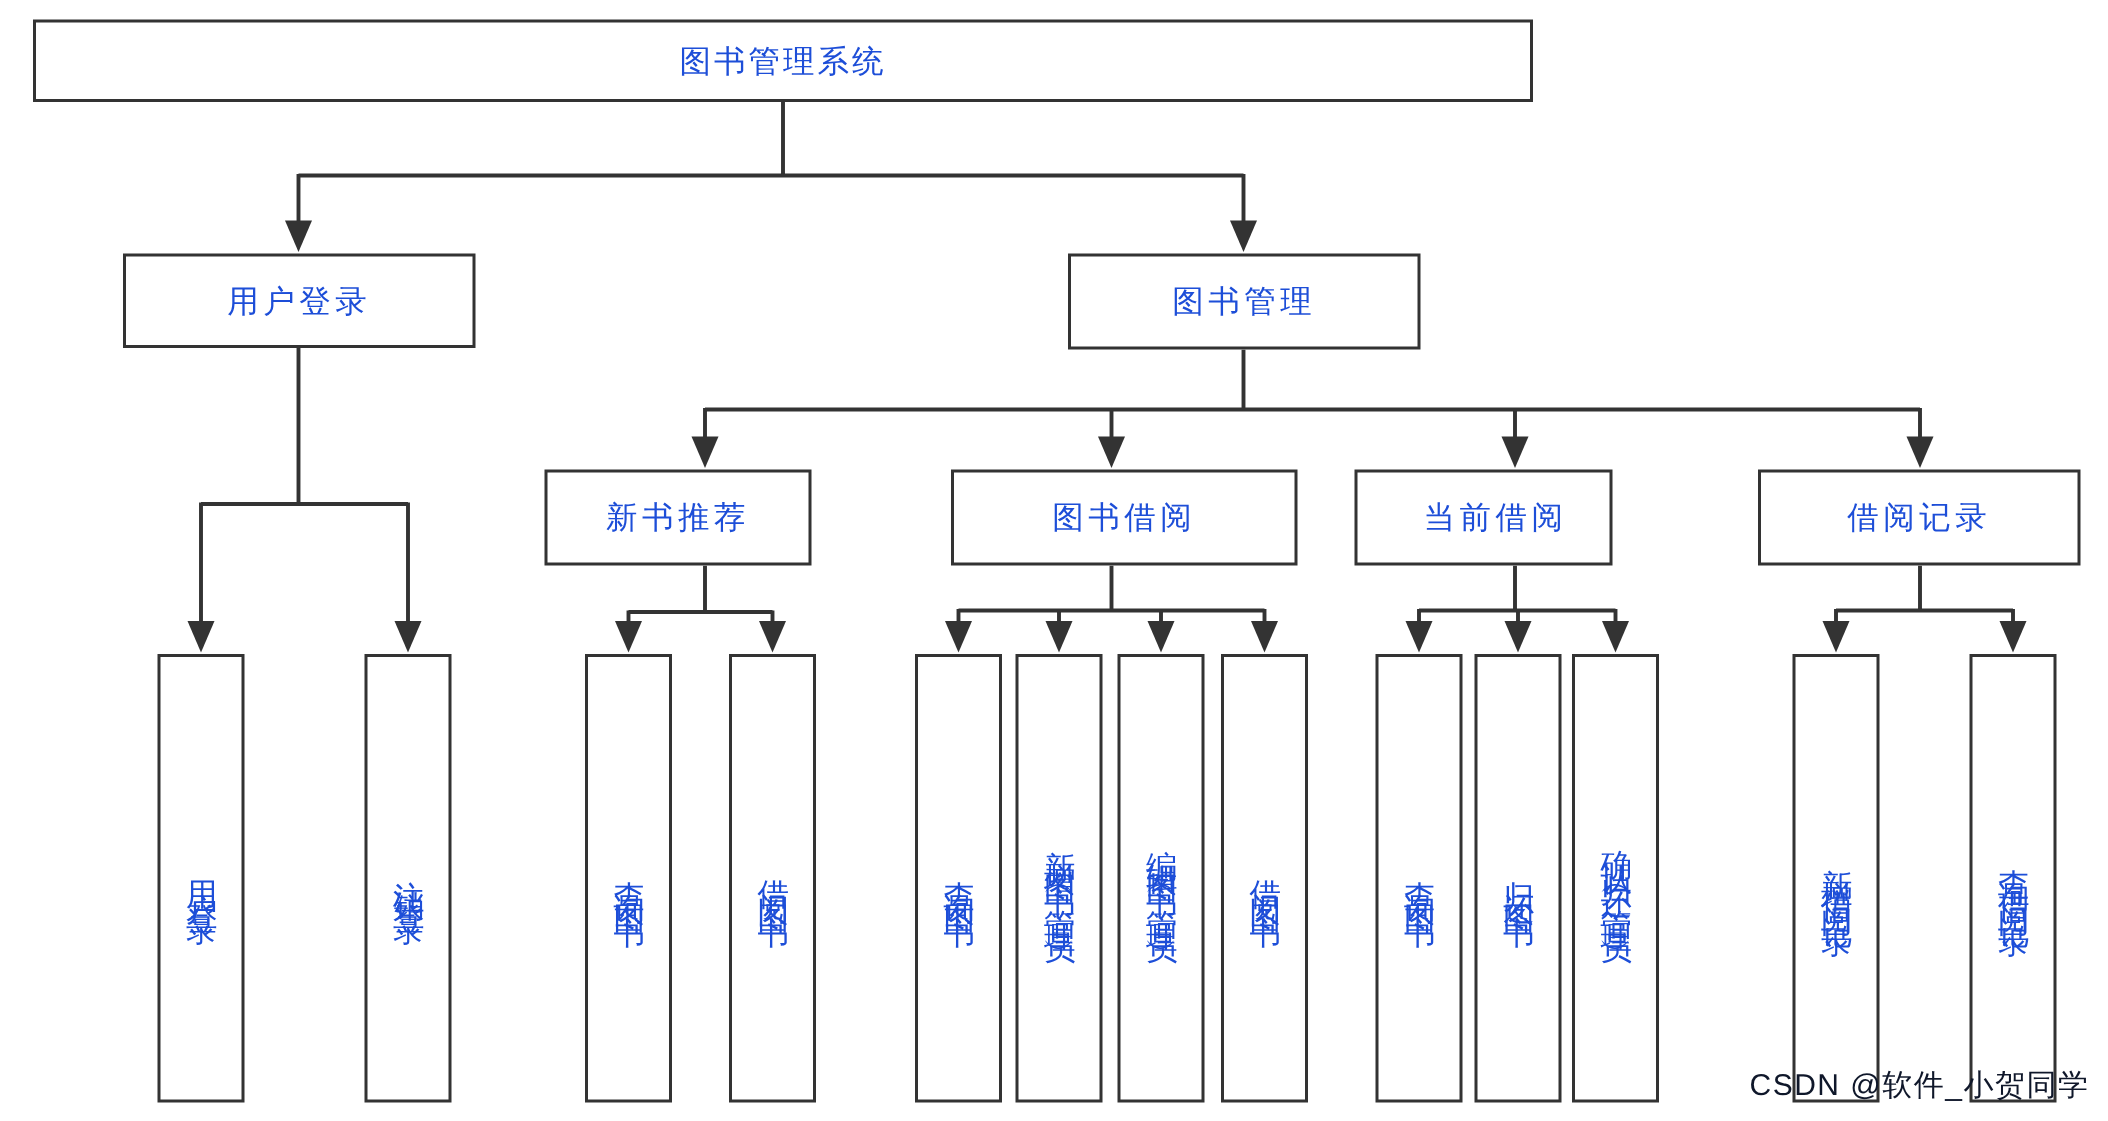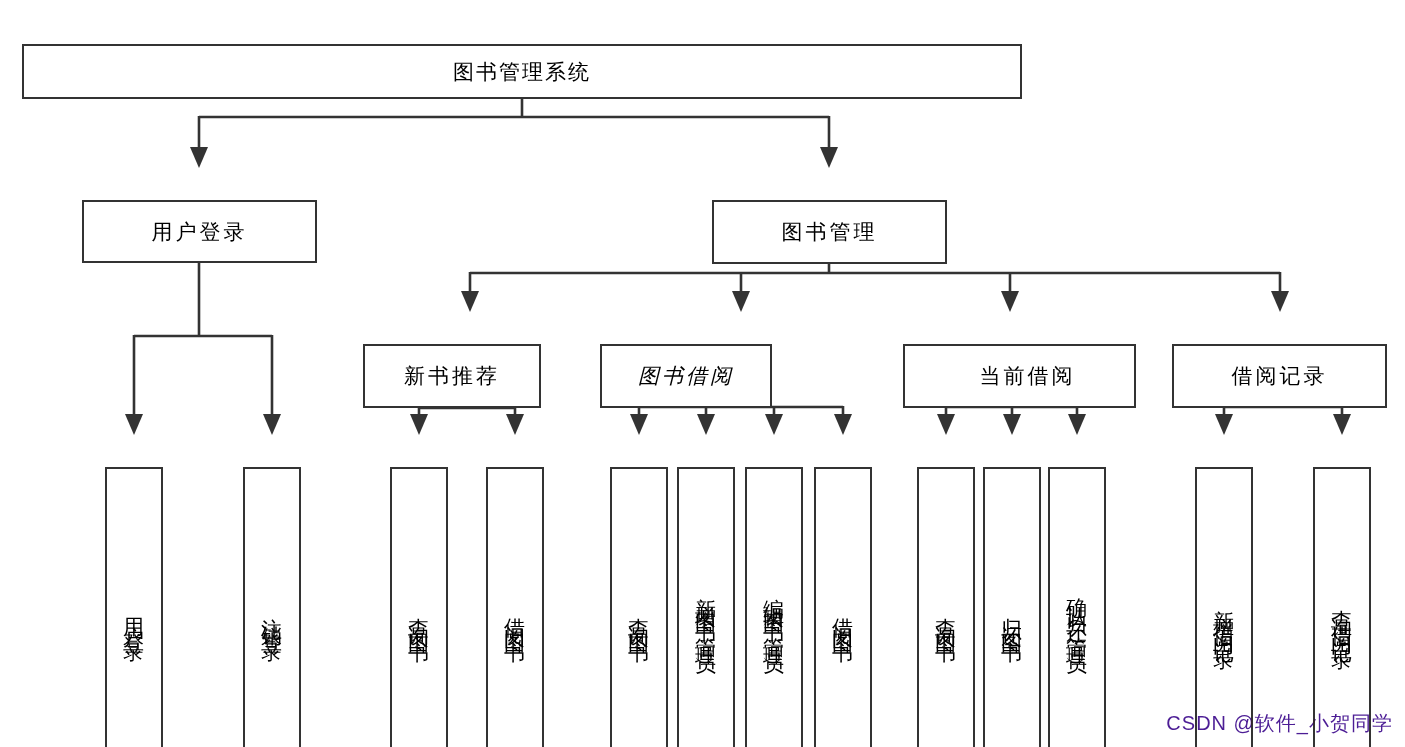--- a/index.html
+++ b/index.html
@@ -36,22 +36,21 @@
     stroke: none;
   }
   .node {
     position: absolute;
     background: #ffffff;
     border: 2.5px solid #333333;
     box-sizing: border-box;
     display: flex;
     align-items: center;
     justify-content: center;
-    color: #000000;
-    margin-top: 31px;
+    color: #1d4ed8;
   }
   .node.root {
     border-width: 2px;
     font-size: 21px;
     letter-spacing: 2px;
   }
   .node.h {
     font-size: 21px;
     letter-spacing: 3px;
   }
@@ -61,21 +60,21 @@
     font-size: 21px;
     letter-spacing: 8px;
     line-height: 1;
     white-space: nowrap;
   }
   .watermark {
     position: absolute;
     right: 12px;
     bottom: 10px;
     font-size: 20px;
-    color: #4c1d95;
+    color: #0f172a;
     letter-spacing: 1px;
     mix-blend-mode: darken;
     z-index: 10;
     pointer-events: none;
   }
 </style>
 </head>
 <body>
 
 <div class="diagram">
@@ -130,24 +129,24 @@
   <div class="node h" style="left:82px; top:169px; width:235px; height:63px;">
     <span>用户登录</span>
   </div>
   <div class="node h" style="left:712px; top:169px; width:235px; height:64px;align-items:center;">
     <span>图书管理</span>
   </div>
 
   <div class="node h" style="left:363px; top:313px; width:178px; height:64px;">
     <span>新书推荐</span>
   </div>
-  <div class="node h" style="left:600px; top:313px; width:172px; height:64px;font-style:italic;">
+  <div class="node h" style="left:634px; top:313px; width:231px; height:64px;">
     <span>图书借阅</span>
   </div>
-  <div class="node h" style="left:903px; top:313px; width:233px; height:64px;padding-left:16px;">
+  <div class="node h" style="left:903px; top:313px; width:172px; height:64px;padding-left:16px;">
     <span>当前借阅</span>
   </div>
   <div class="node h" style="left:1172px; top:313px; width:215px; height:64px;">
     <span>借阅记录</span>
   </div>
 
   <div class="node v" style="left:105px; top:436px; width:58px; height:299px;">
     <span>用户登录</span>
   </div>
   <div class="node v" style="left:243px; top:436px; width:58px; height:299px;">

